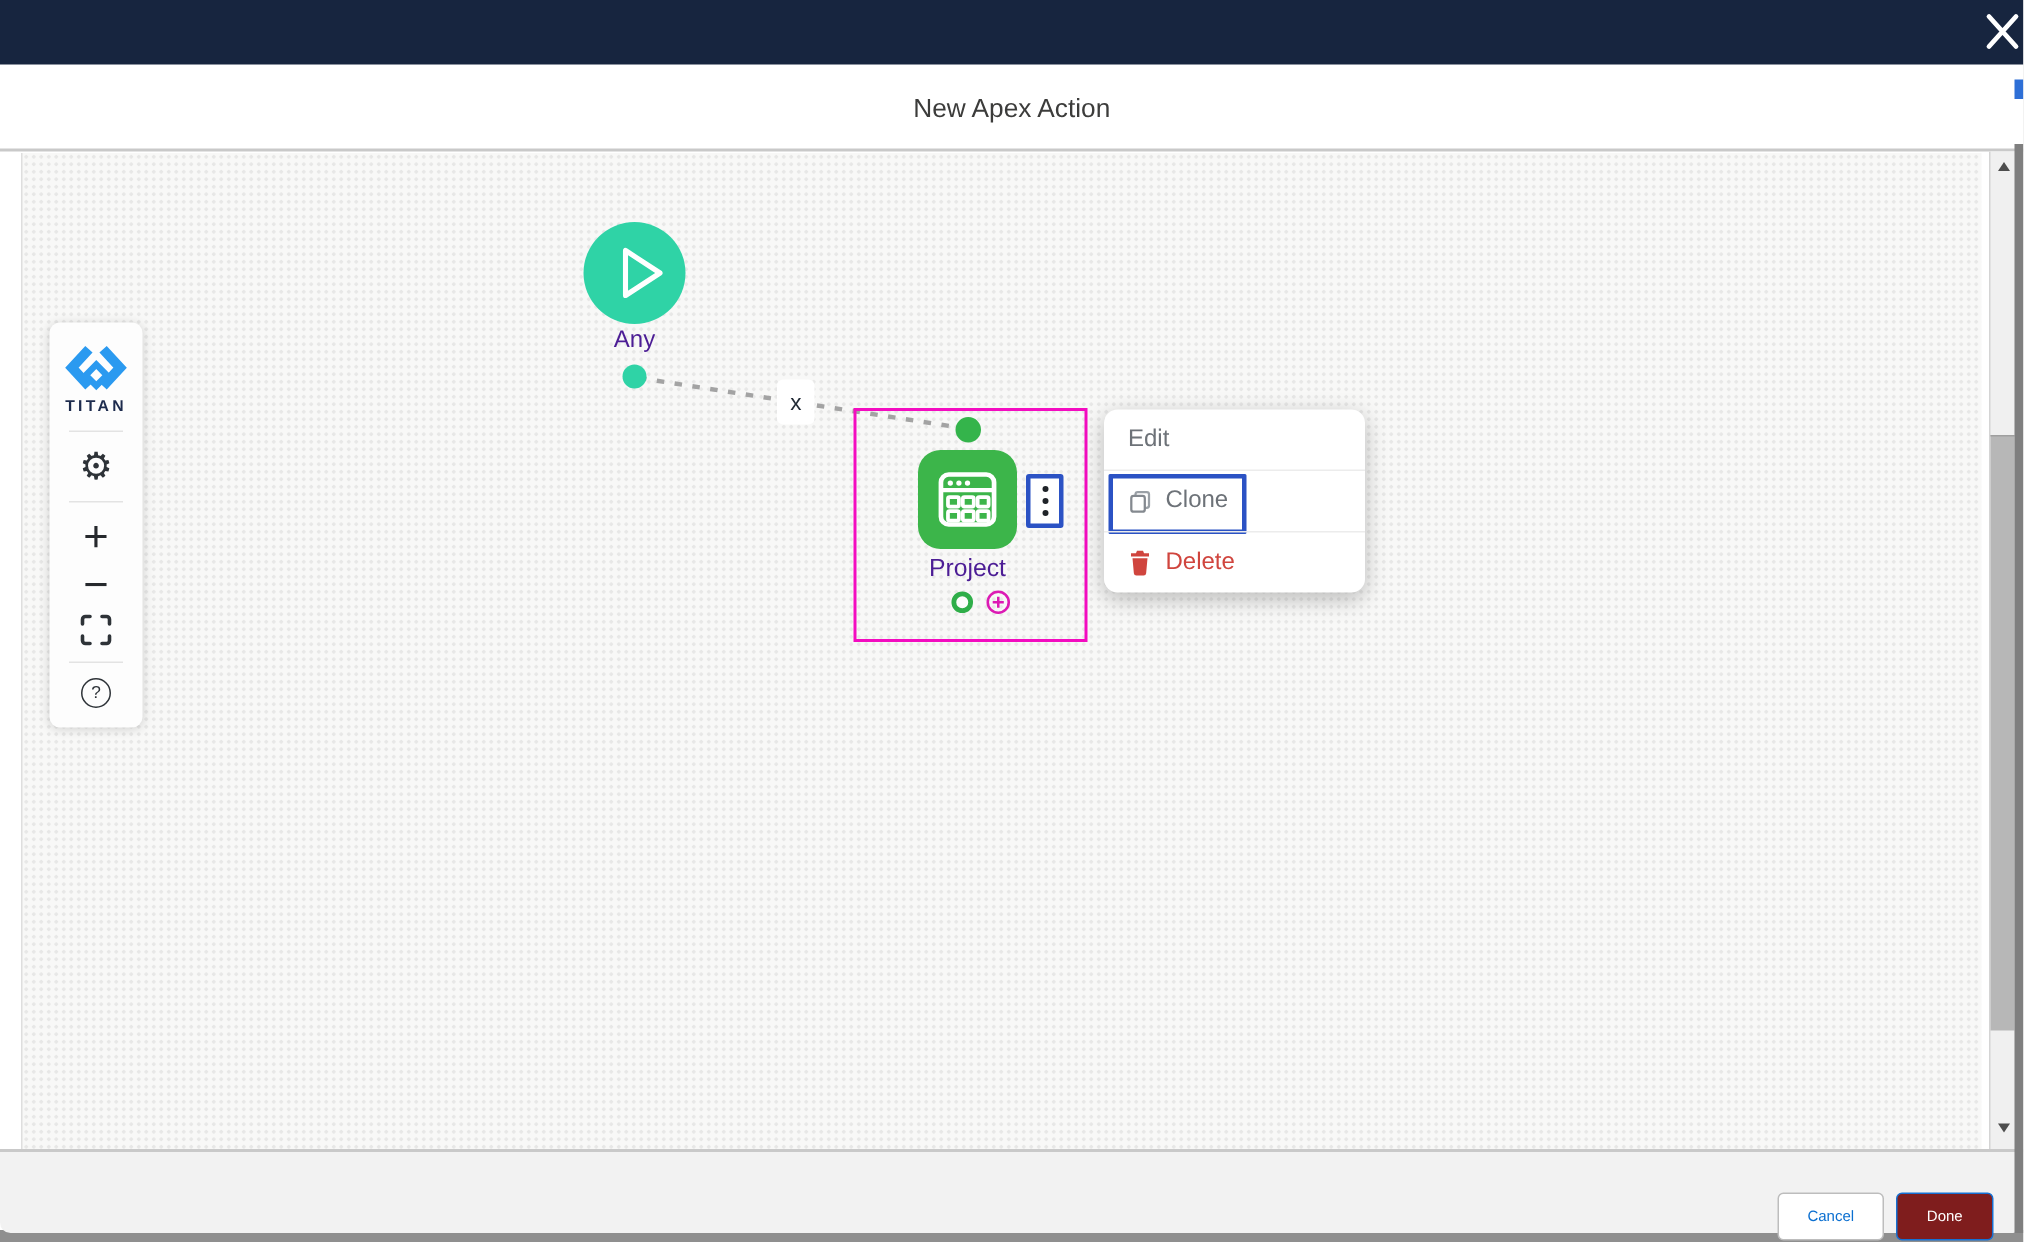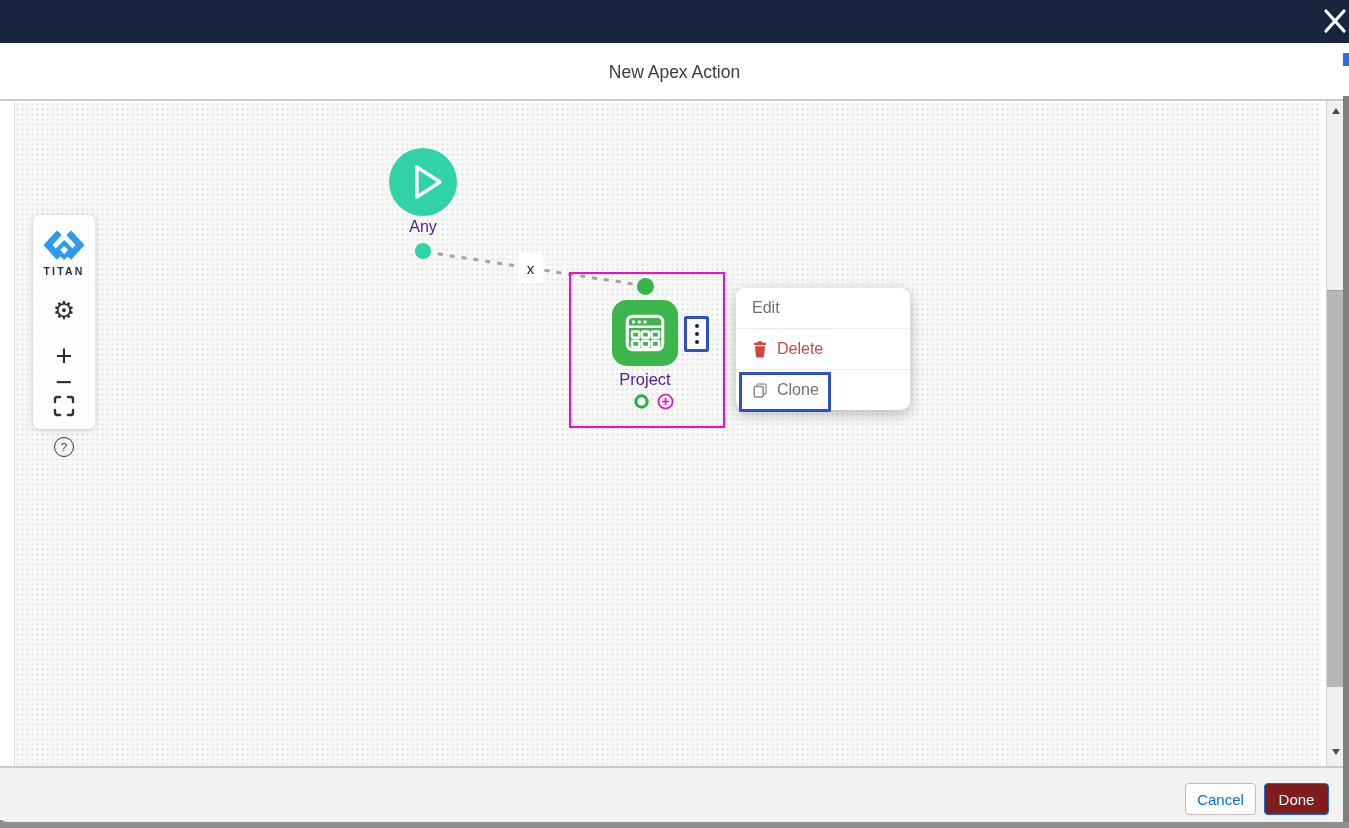--- a/index.html
+++ b/index.html
@@ -20,21 +20,21 @@
   .canvas{position:absolute;left:0;top:101px;width:1349px;height:665px;background:#fff;}
   .canvas-texture{position:absolute;left:14px;top:1px;width:1306px;height:664px;
       background-color:#f8f8f7;
       background-image:radial-gradient(rgba(110,110,110,.12) 1px, transparent 1.15px);
       background-size:5px 5px;border-left:1px solid #dedede;}
 
   
   .wires{position:absolute;left:0;top:0;width:1349px;height:828px;pointer-events:none;z-index:2;}
 
   
-  .tool-panel{position:absolute;left:33px;top:215px;width:62px;height:214px;background:#fdfdfd;
+  .tool-panel{position:absolute;left:33px;top:215px;width:62px;height:270px;background:#fdfdfd;
       border-radius:7px;box-shadow:0 1px 7px rgba(0,0,0,.16);z-index:3;
       display:flex;flex-direction:column;align-items:center;}
   .tool-panel .logo-wrap{margin-top:15px;display:flex;flex-direction:column;align-items:center;}
   .logo-text{font-size:10.5px;letter-spacing:2.2px;color:#1d2b4d;margin-top:1px;font-weight:bold;}
   .tp-divider{width:36px;height:1px;background:#e3e3e3;margin:10px 0;}
   .tp-btn{width:40px;display:flex;align-items:center;justify-content:center;cursor:pointer;
           color:#2e3338;background:none;border:none;padding:0;}
   .gear-glyph{font-size:25px;line-height:26px;color:#2e3338;}
   .plusminus{font-size:29px;font-weight:300;line-height:26px;color:#26292d;}
   .tp-gap{height:6px;}
@@ -63,21 +63,21 @@
       background:#3cb54a;z-index:3;display:flex;align-items:center;justify-content:center;cursor:pointer;}
   .kebab{position:absolute;left:684px;top:316px;width:19px;height:30px;background:#fff;
       border:3px solid #2b52c4;border-radius:2px;z-index:3;cursor:pointer;
       display:flex;flex-direction:column;align-items:center;justify-content:center;gap:4px;}
   .kebab i{width:4px;height:4px;border-radius:50%;background:#1f2328;}
   .project-label{position:absolute;left:569px;top:370px;width:152px;text-align:center;
       font-size:16.5px;color:#4c1d95;z-index:3;}
   .port-row{position:absolute;left:633px;top:393px;z-index:3;display:flex;gap:7px;align-items:center;}
 
   
-  .ctx-menu{position:absolute;left:736px;top:288px;width:174px;background:#fff;border-radius:9px;
+  .ctx-menu{position:absolute;left:736px;top:273px;width:174px;background:#fff;border-radius:9px;
       box-shadow:0 4px 14px rgba(0,0,0,.25);z-index:4;overflow:visible;}
   .ctx-item{height:40px;display:flex;align-items:center;padding-left:16px;font-size:16px;
       color:#6d7278;cursor:pointer;position:relative;}
   .ctx-item + .ctx-item{border-top:1px solid #ececec;}
   .ctx-item .mi{margin-right:9px;display:flex;align-items:center;}
   .ctx-item.danger{color:#d0453e;}
   .clone-highlight{position:absolute;left:3px;top:2px;width:86px;height:34px;
       border:3px solid #2b52c4;border-radius:1px;pointer-events:none;}
 
   
@@ -93,21 +93,21 @@
   .sb-thumb{position:absolute;left:0;top:189px;width:16px;height:396px;background:#b7b7b7;
       border-top:1px solid #9f9f9f;cursor:grab;}
 
   .right-strip{position:absolute;left:1343px;top:96px;width:6px;height:726px;background:#7f7f7f;z-index:6;}
   .blue-fragment{position:absolute;left:1343px;top:53px;width:6px;height:13px;background:#2e6fd6;z-index:6;}
 
   
   .bottom-strip{position:absolute;left:0;top:820px;width:1349px;height:8px;background:#8f8f8f;z-index:4;}
   .footer{position:absolute;left:0;top:766px;width:1349px;height:56px;background:#f2f2f2;
       border-top:2px solid #c9c9c9;border-radius:0 0 7px 7px;z-index:5;box-sizing:border-box;}
-  .btn{position:absolute;top:15px;height:32px;border-radius:4px;font-size:15px;
+  .btn{position:absolute;top:27px;height:32px;border-radius:4px;font-size:10px;
       font-family:"Liberation Sans",sans-serif;cursor:pointer;}
   .btn-cancel{right:93px;width:71px;background:#fff;border:1px solid #bdbdbd;color:#0b6fd0;}
   .btn-done{right:20px;width:65px;background:#7f1d1d;border:1px solid #1670d2;color:#fff;}
 </style>
 </head>
 <body>
 
 <div class="screen">
 
   <div class="topbar">
@@ -207,39 +207,39 @@
     <svg width="17" height="17" viewBox="0 0 17 17">
       <circle cx="8.5" cy="8.5" r="7" fill="none" stroke="#dc1ab4" stroke-width="1.7"></circle>
       <path d="M8.5 4.8 v7.4 M4.8 8.5 h7.4" stroke="#dc1ab4" stroke-width="1.7"></path>
     </svg>
   </div>
 
   <div class="ctx-menu">
     <div class="ctx-item">
       <span>Edit</span>
     </div>
-    <div class="ctx-item danger">
-      <span class="mi">
-        <svg width="16" height="18" viewBox="0 0 16 18">
-          <path d="M6 1.2 h4 l.7 1.6 H14 v2.2 H2 V2.8 h3.3 z" fill="#d0453e"></path>
-          <path d="M3 6.2 h10 l-.9 9.9 a1.7 1.7 0 0 1 -1.7 1.5 H5.6 a1.7 1.7 0 0 1 -1.7 -1.5 z" fill="#d0453e"></path>
-        </svg>
-      </span>
-      <span>Delete</span>
-    </div>
     <div class="ctx-item">
       <span class="mi">
         <svg width="16" height="16" viewBox="0 0 16 16">
           <rect x="5" y="2" width="9" height="10.5" rx="1.5" fill="none" stroke="#9aa0a6" stroke-width="1.5"></rect>
           <rect x="2.2" y="4.6" width="9" height="10.5" rx="1.5" fill="#fff" stroke="#84898f" stroke-width="1.5"></rect>
         </svg>
       </span>
       <span>Clone</span>
       <span class="clone-highlight"></span>
     </div>
+    <div class="ctx-item danger">
+      <span class="mi">
+        <svg width="16" height="18" viewBox="0 0 16 18">
+          <path d="M6 1.2 h4 l.7 1.6 H14 v2.2 H2 V2.8 h3.3 z" fill="#d0453e"></path>
+          <path d="M3 6.2 h10 l-.9 9.9 a1.7 1.7 0 0 1 -1.7 1.5 H5.6 a1.7 1.7 0 0 1 -1.7 -1.5 z" fill="#d0453e"></path>
+        </svg>
+      </span>
+      <span>Delete</span>
+    </div>
   </div>
 
   <div class="scrollbar">
     <div class="sb-up">
         <span class="tri-up"></span>
       </div>
     <div class="sb-thumb"></div>
     <div class="sb-down">
         <span class="tri-down"></span>
       </div>

